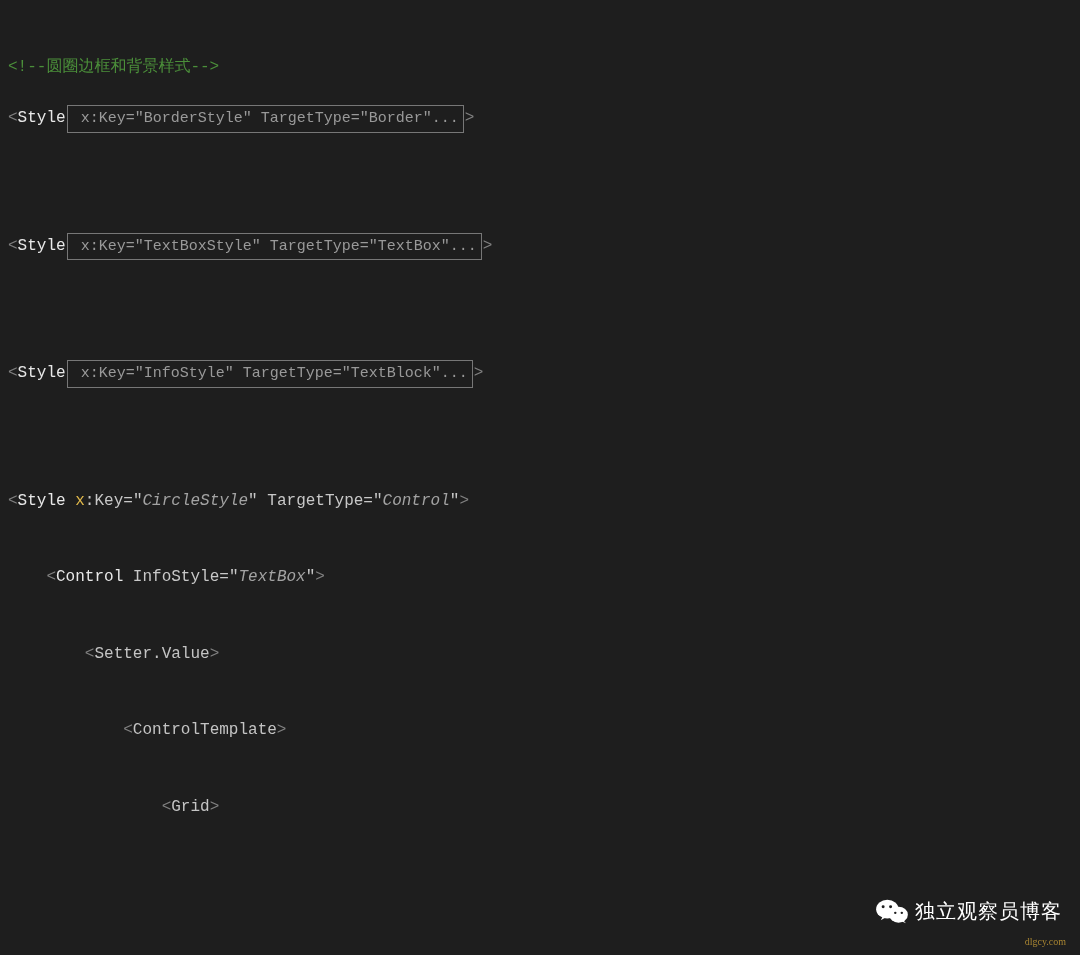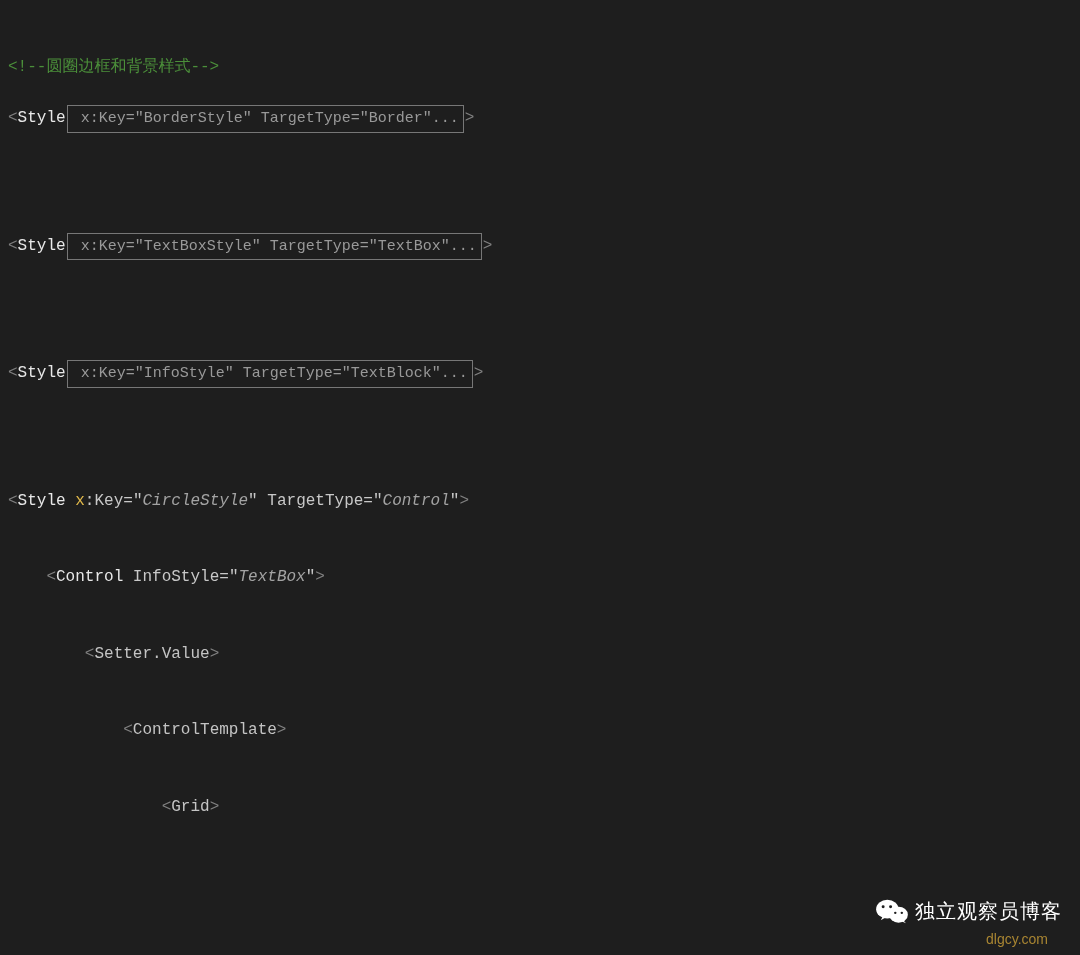--- a/index.html
+++ b/index.html
@@ -59,24 +59,24 @@
 .watermark-text {
   color: #fff;
   font-size: 20px;
   font-weight: 500;
   font-family: "Microsoft YaHei", sans-serif;
   letter-spacing: 1px;
 }
 .watermark-url {
   position: absolute;
   bottom: 8px;
-  right: 32px;
+  right: 14px;
   color: #a88532;
-  font-size: 14px;
-  font-family: Liberation Sans, sans-serif;
+  font-size: 10px;
+  font-family: Liberation Serif, serif;
 }
 </style>
 </head>
 <body>
 
 <div class="code-area">
 
 <div class="line"><span class="c-comment">&lt;!--圆圈边框和背景样式--&gt;</span></div>
 <div class="line"><span class="c-bracket">&lt;</span><span class="tag-white">Style</span><span class="collapsed-box"> x:Key="BorderStyle" TargetType="Border"...</span><span class="c-bracket">&gt;</span></div>
 <div class="line"></div>

